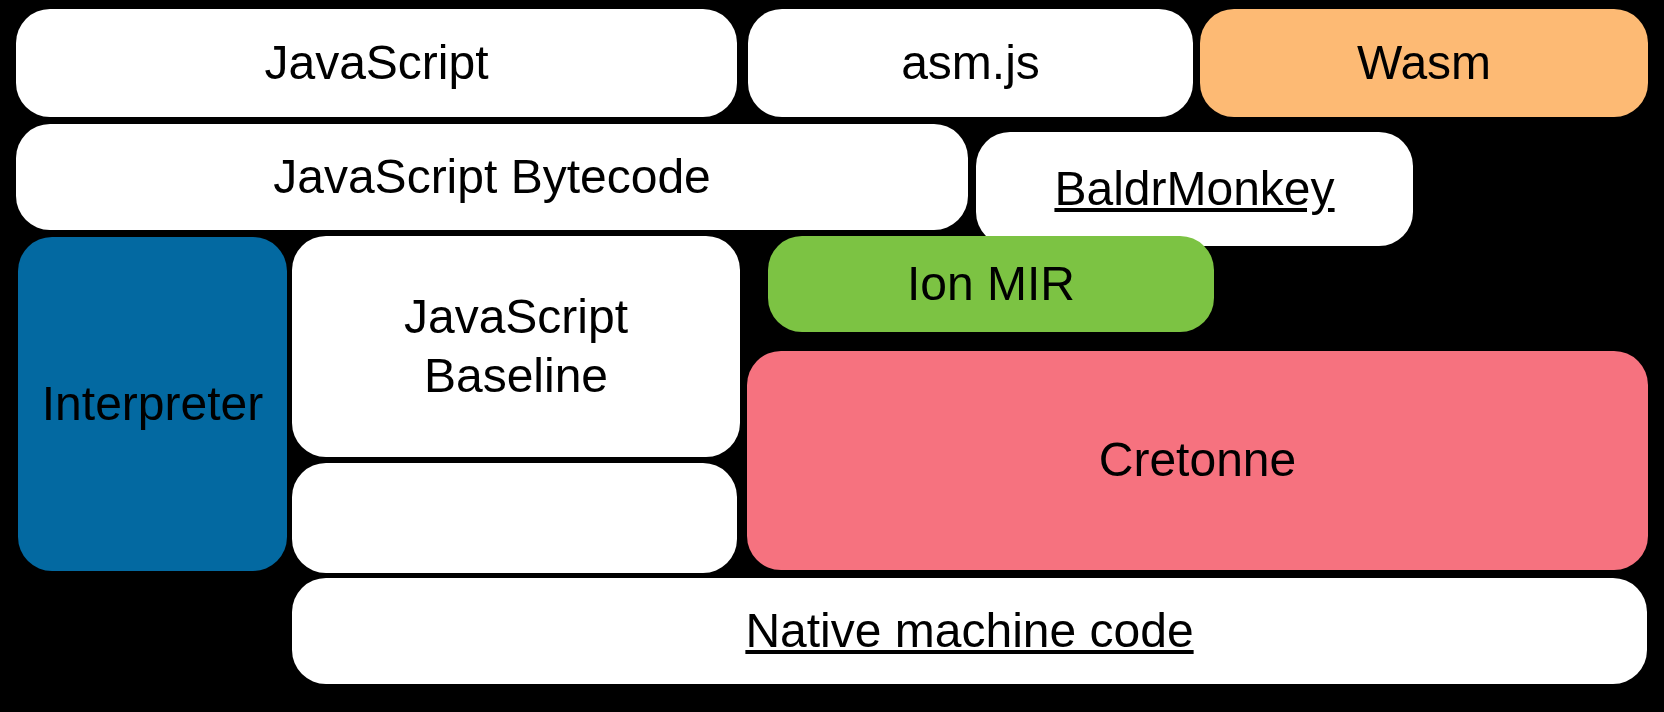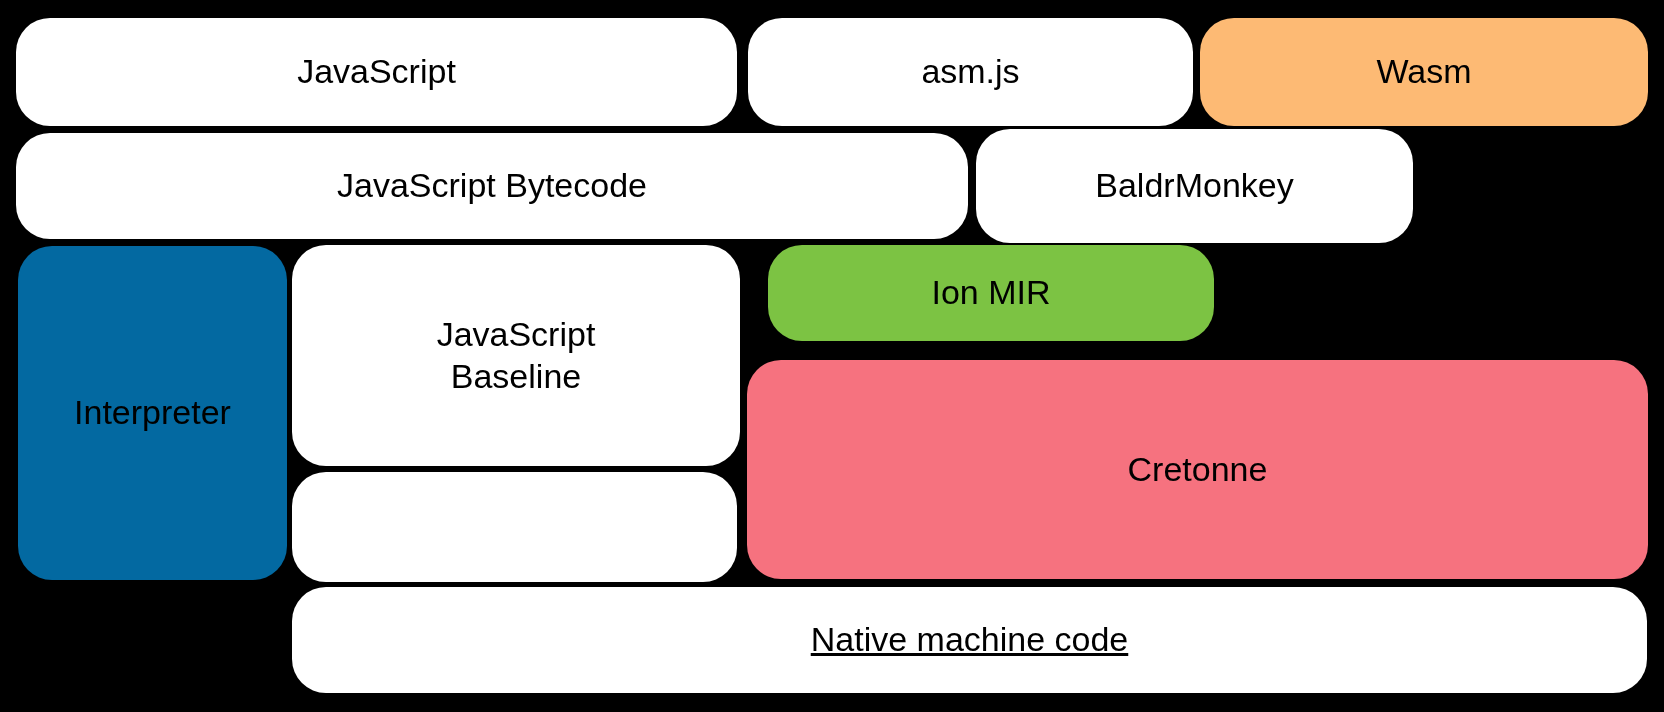--- a/index.html
+++ b/index.html
@@ -9,35 +9,34 @@
     background:#000;
     font-family:"Liberation Sans", sans-serif;
     overflow:hidden;
   }
   .node{
     position:absolute;
     display:flex;
     align-items:center;
     justify-content:center;
     text-align:center;
-    font-size:34px;
+    font-size:48px;
     line-height:1.22;
     color:#000;
     border-radius:34px;
     box-sizing:border-box;
     background:#fff;
-    margin-top:9px;
   }
   
   #n-javascript { left:16px;   top:9px;   width:721px;  height:108px; }
   #n-asmjs      { left:748px;  top:9px;   width:445px;  height:108px;text-align:center; }
   #n-wasm       { left:1200px; top:9px;   width:448px;  height:108px; }
   
   #n-bytecode   { left:16px;   top:124px; width:952px;  height:106px; }
-  #n-baldrmonkey{ left:976px;  top:120px; width:437px;  height:114px; }
+  #n-baldrmonkey{ left:976px;  top:132px; width:437px;  height:114px;text-decoration:underline; }
   
   #n-interpreter{ left:18px;   top:237px; width:269px;  height:334px; }
   #n-baseline   { left:292px;  top:236px; width:448px;  height:221px; padding:0 80px; }
   #n-ionmir     { left:768px;  top:236px; width:446px;  height:96px; }
   #n-cretonne   { left:747px;  top:351px; width:901px;  height:219px; }
   #n-macro      { left:292px;  top:463px; width:445px;  height:110px; }
   
   #n-native     { left:292px;  top:578px; width:1355px; height:106px;text-decoration:underline; }
 </style>
 </head>

